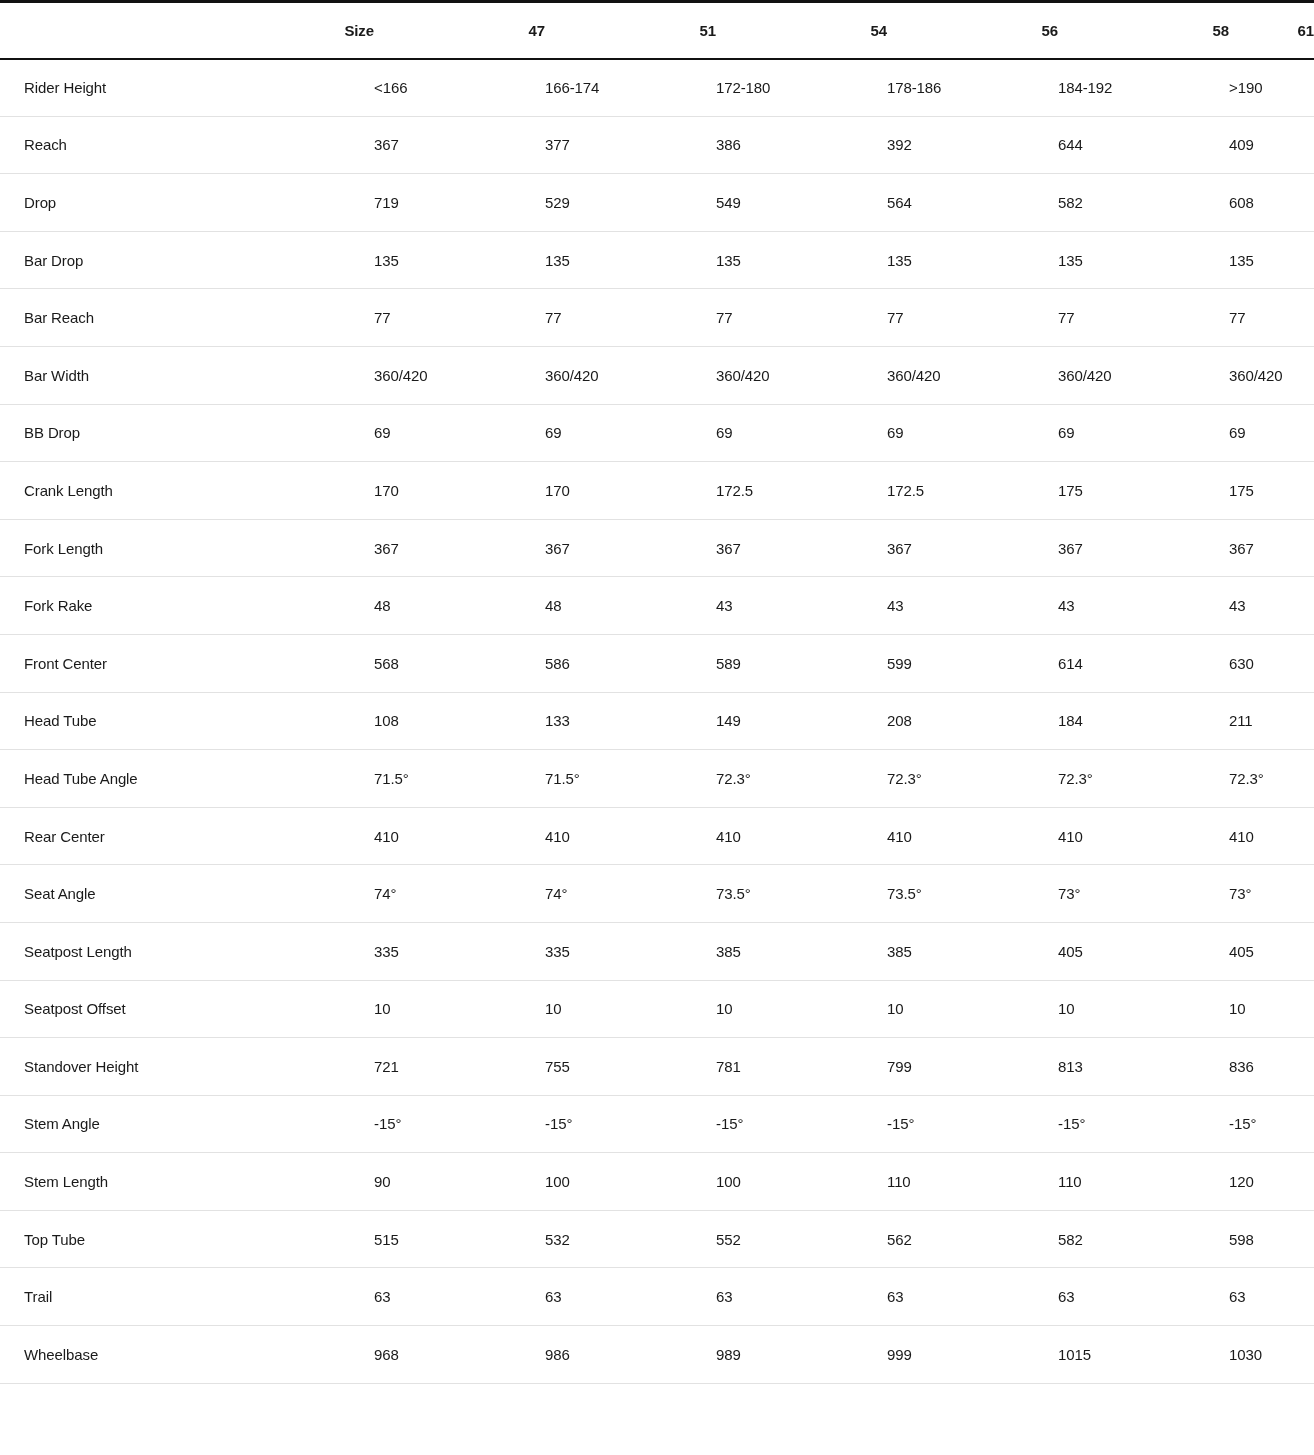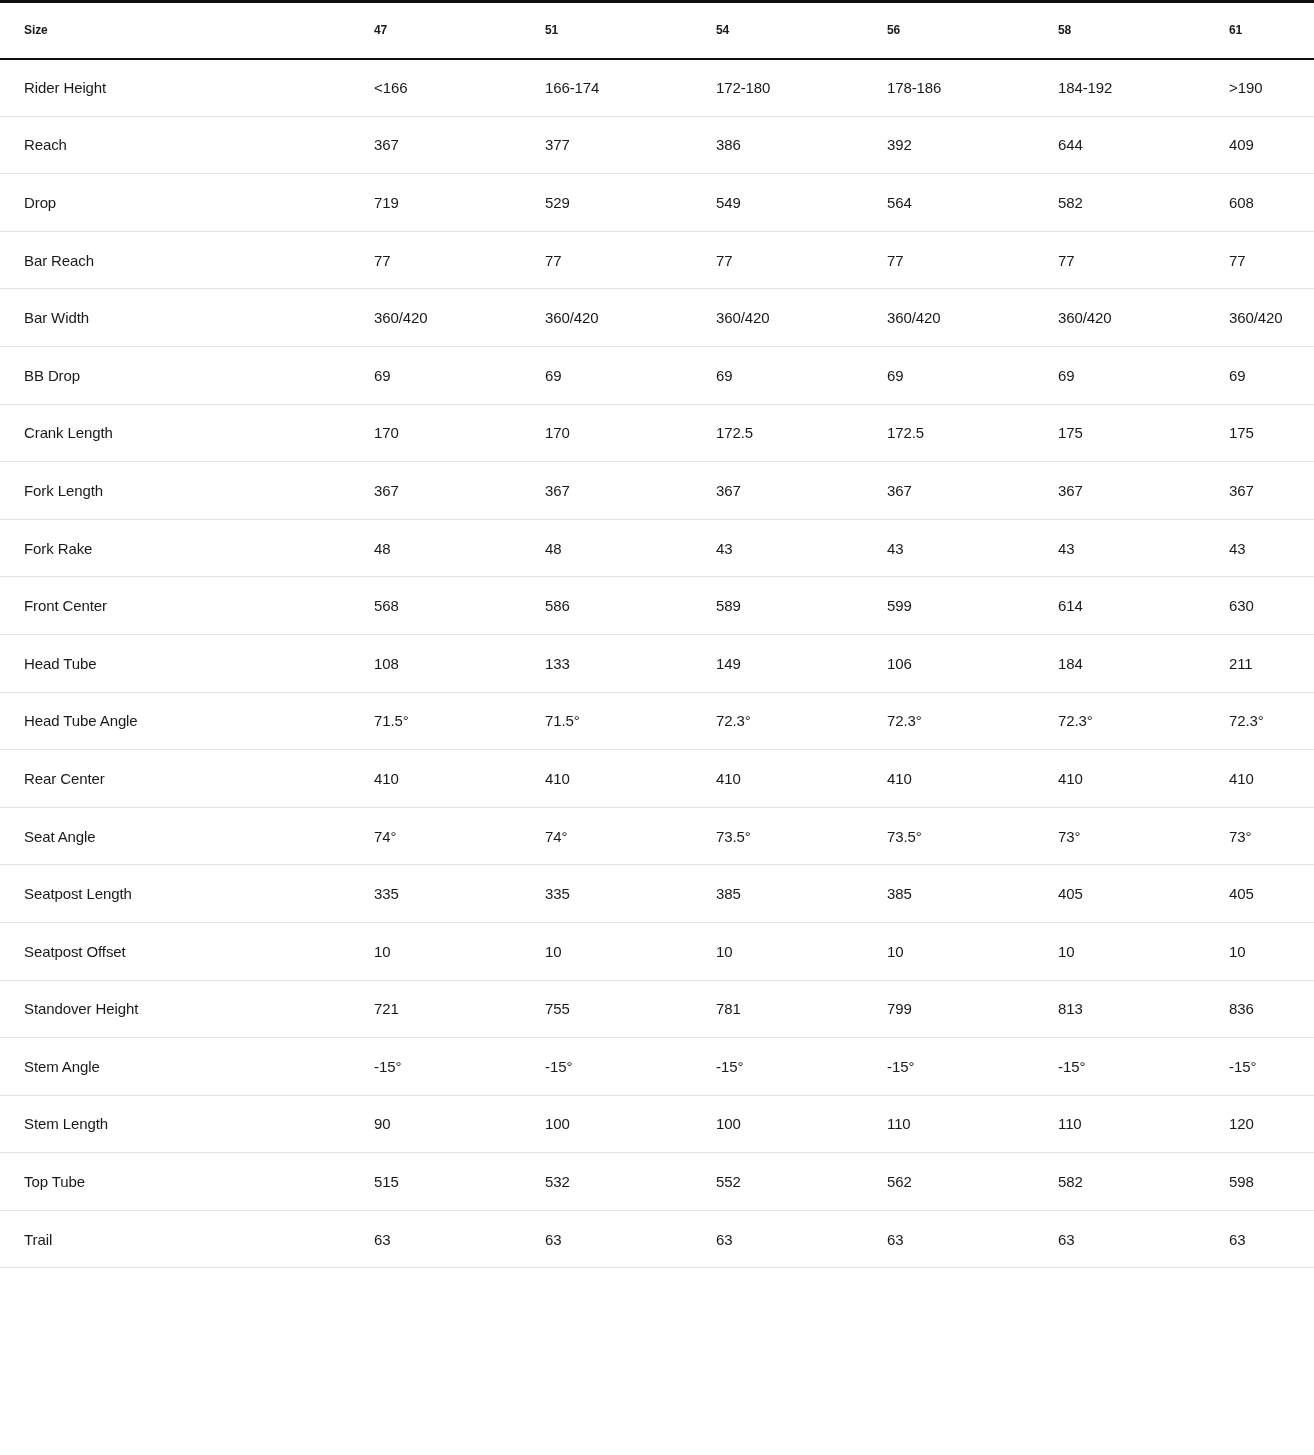--- a/index.html
+++ b/index.html
@@ -13,22 +13,22 @@
   }
   table.geo {
     width: 1314px;
     border-collapse: collapse;
     table-layout: fixed;
     border-top: 3px solid #111111;
   }
   table.geo th {
     height: 57px;
     vertical-align: middle;
-    text-align: left;
-    font-size: 12px;
+    text-align: right;
+    font-size: 15px;
     font-weight: bold;
     letter-spacing: -0.1px;
     border-bottom: 2px solid #111111;
     white-space: nowrap;
   }
   table.geo td {
     height: 57.6px;
     vertical-align: middle;
     text-align: left;
     font-size: 15px;
@@ -88,20 +88,29 @@
       <tr>
         <td class="label-col">Drop</td>
         <td>719</td>
         <td>529</td>
         <td>549</td>
         <td>564</td>
         <td>582</td>
         <td>608</td>
       </tr>
       <tr>
+        <td class="label-col">Bar Drop</td>
+        <td>135</td>
+        <td>135</td>
+        <td>135</td>
+        <td>135</td>
+        <td>135</td>
+        <td>135</td>
+      </tr>
+      <tr>
         <td class="label-col">Bar Reach</td>
         <td>77</td>
         <td>77</td>
         <td>77</td>
         <td>77</td>
         <td>77</td>
         <td>77</td>
       </tr>
       <tr>
         <td class="label-col">Bar Width</td>
@@ -155,21 +164,21 @@
         <td>589</td>
         <td>599</td>
         <td>614</td>
         <td>630</td>
       </tr>
       <tr>
         <td class="label-col">Head Tube</td>
         <td>108</td>
         <td>133</td>
         <td>149</td>
-        <td>106</td>
+        <td>208</td>
         <td>184</td>
         <td>211</td>
       </tr>
       <tr>
         <td class="label-col">Head Tube Angle</td>
         <td>71.5°</td>
         <td>71.5°</td>
         <td>72.3°</td>
         <td>72.3°</td>
         <td>72.3°</td>
@@ -249,14 +258,23 @@
       </tr>
       <tr>
         <td class="label-col">Trail</td>
         <td>63</td>
         <td>63</td>
         <td>63</td>
         <td>63</td>
         <td>63</td>
         <td>63</td>
       </tr>
+      <tr>
+        <td class="label-col">Wheelbase</td>
+        <td>968</td>
+        <td>986</td>
+        <td>989</td>
+        <td>999</td>
+        <td>1015</td>
+        <td>1030</td>
+      </tr>
     </tbody>
 </table>
 
 </body></html>

